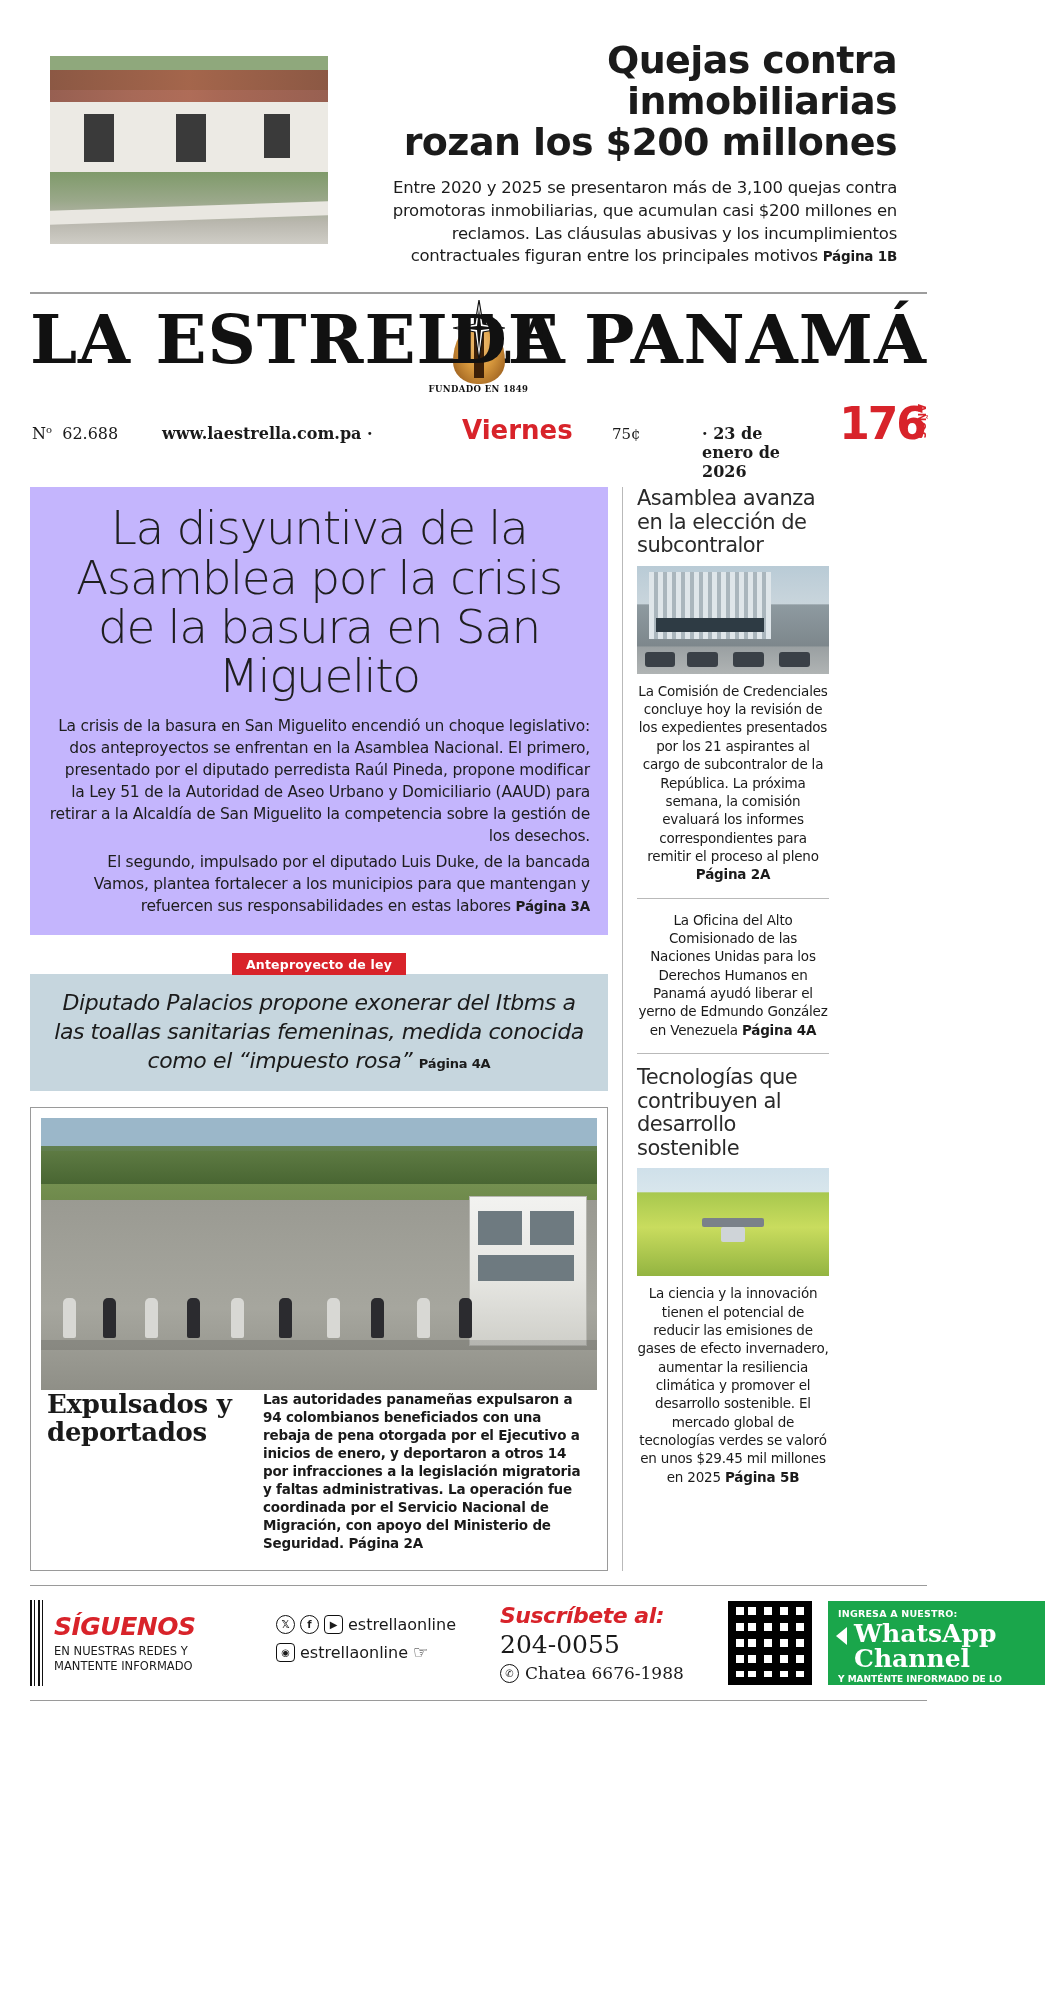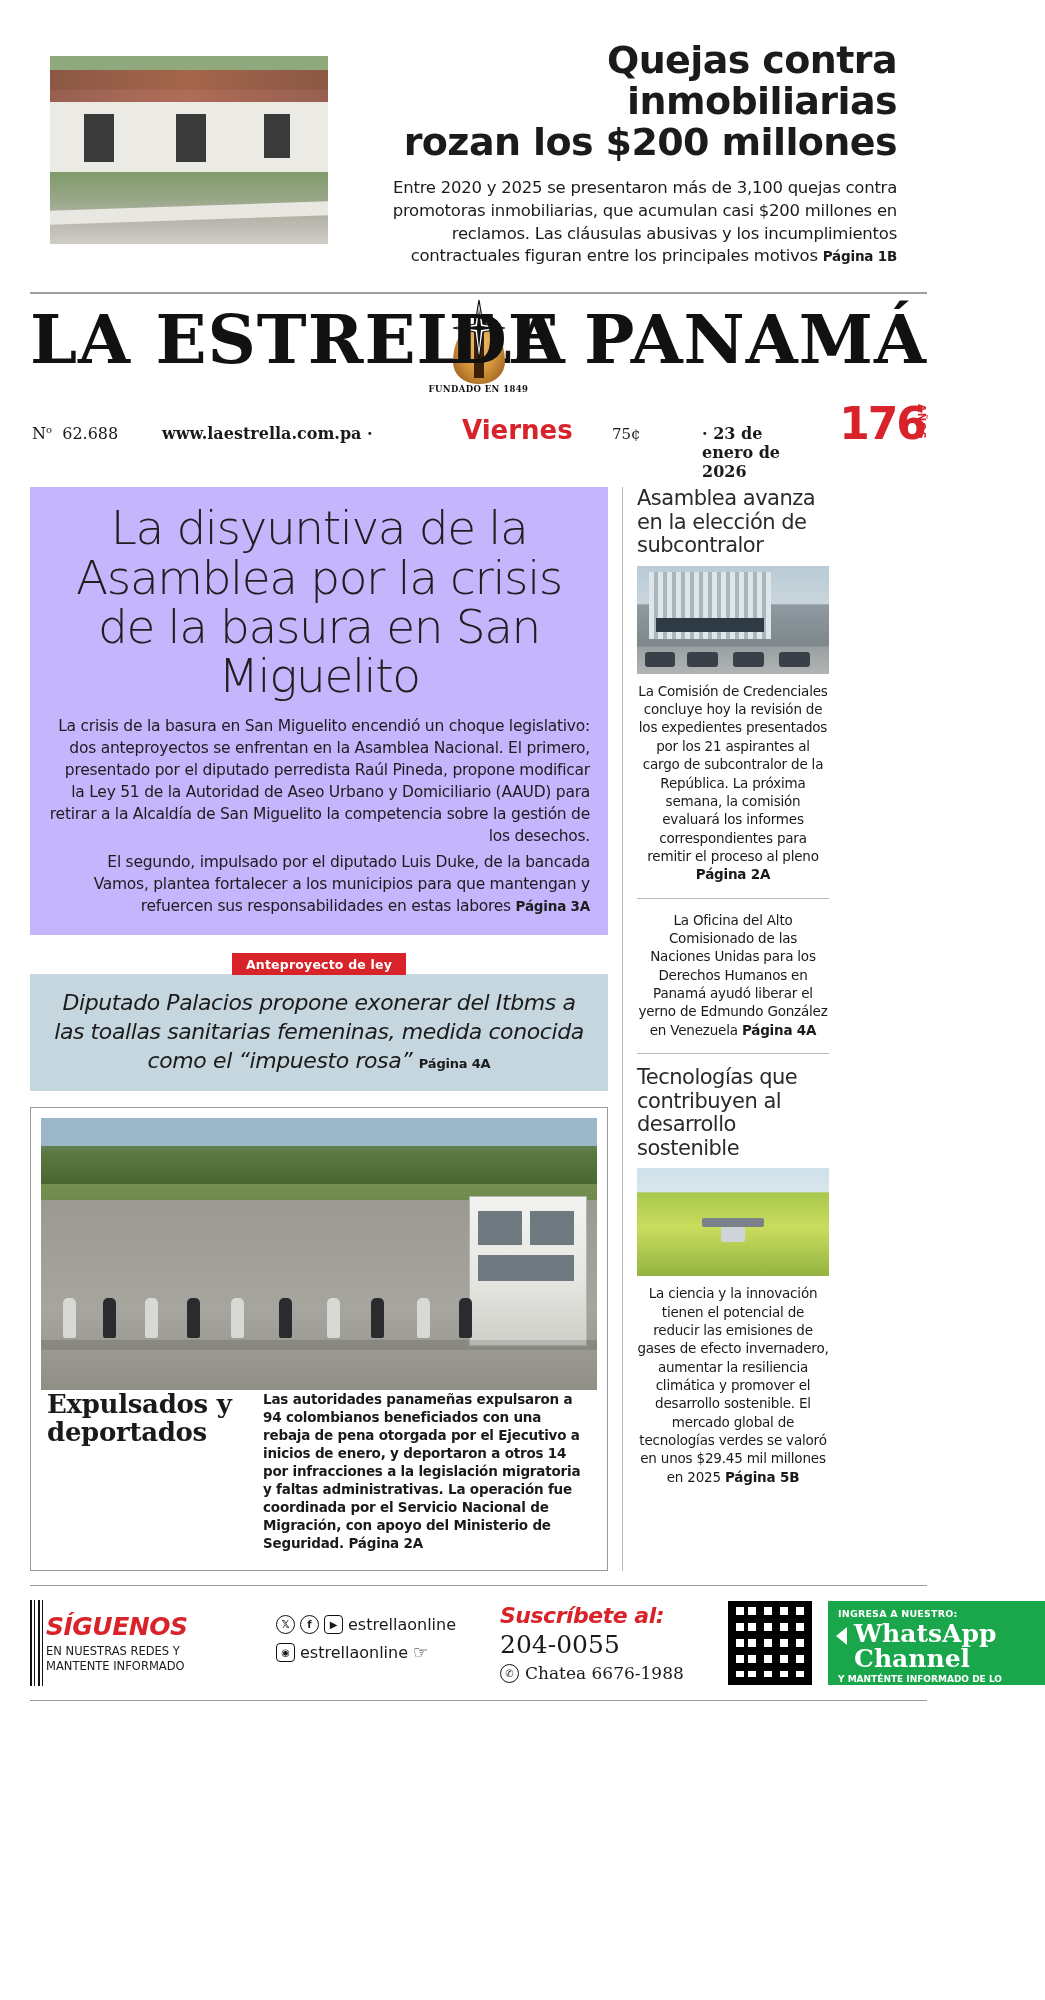--- a/index.html
+++ b/index.html
@@ -170,21 +170,21 @@
   }
   .side-div { border-top: 1px solid #b9b9b9; margin: 14px 0 12px 0; }
 
   
   .footer-rule { border-top: 1px solid #9a9a9a; margin: 14px 10px 0 10px; }
   .footer {
     display: flex; align-items: center; gap: 0; padding: 14px 10px 10px 10px;
   }
   .barcode-l { width: 14px; height: 86px; flex:none;
     background: repeating-linear-gradient(90deg,#111 0 2px,#fff 2px 4px,#111 4px 5px,#fff 5px 8px); }
-  .f-follow { width: 232px; padding-left: 2px; flex:none; }
+  .f-follow { width: 232px; padding-left: 10px; flex:none; }
   .f-follow .big { font-family:"DejaVu Sans", sans-serif; font-style: italic; font-weight:700;
     color:#d8232a; font-size: 25px; letter-spacing:-0.5px; }
   .f-follow .small { font-size: 11.5px; line-height: 1.35; font-family:"DejaVu Sans", sans-serif; margin-top:3px; }
   .f-social { width: 196px; flex:none; }
   .f-social .row { display:flex; align-items:center; gap:5px; margin-bottom: 8px; }
   .sicon { width:19px; height:19px; border:1.4px solid #111; border-radius:50%;
     display:flex; align-items:center; justify-content:center; font-size:10px; font-weight:700;
     font-family:"DejaVu Sans", sans-serif; flex:none; }
   .sicon.sq { border-radius:4px; }
   .f-social .hand { font-size: 17px; }

